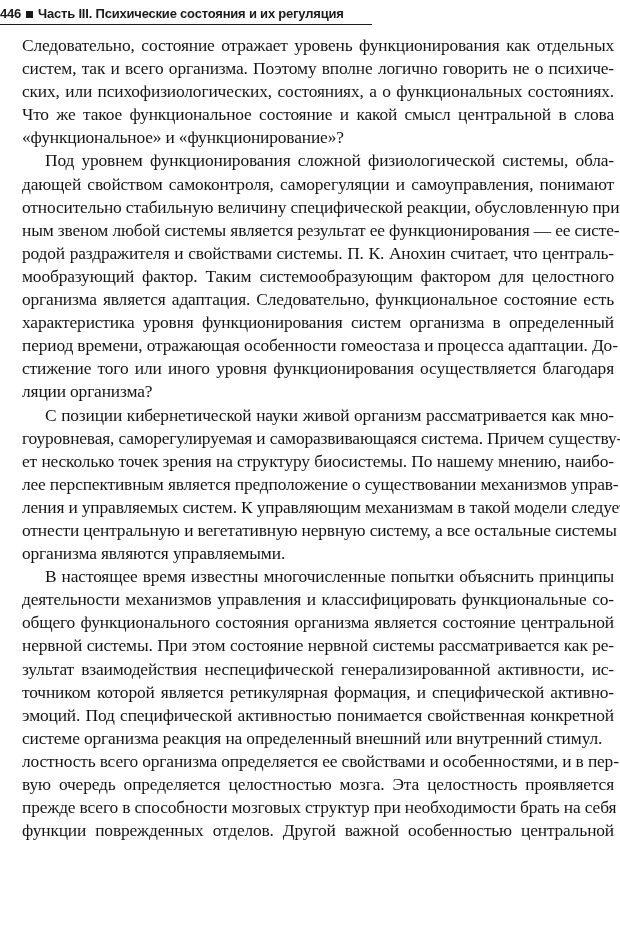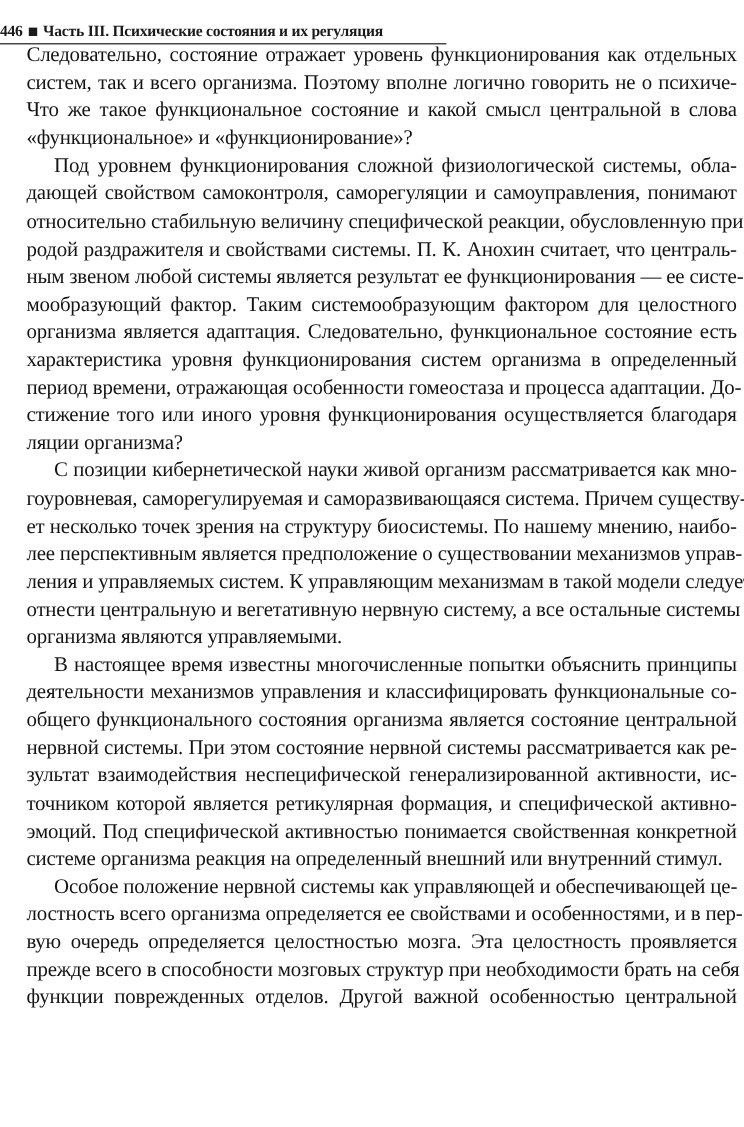--- a/index.html
+++ b/index.html
@@ -1,20 +1,20 @@
 <!DOCTYPE html>
 <html><head>
 <meta charset="utf-8">
 <style>
   html, body { margin: 0; padding: 0; background: #ffffff; }
   body { width: 620px; height: 939px; overflow: hidden; position: relative; }
   .running-head {
-    position: absolute; left: 0; top: 16px; width: 372px; height: 20px;
+    position: absolute; left: 0; top: 4px; width: 372px; height: 20px;
     border-bottom: 1.5px solid #1a1a1a;
-    font-family: Liberation Serif, serif; font-size: 13px; font-weight: bold;
+    font-family: Liberation Sans, sans-serif; font-size: 13px; font-weight: bold;
     color: #1a1a1a; line-height: 19px; white-space: nowrap; letter-spacing: -0.2px;
   }
   .running-head .bullet { display: inline-block; width: 7px; height: 7px; background: #1a1a1a; margin: 0 5px 1px 5px; vertical-align: middle; }
   .page-body {
     position: absolute; left: 22px; top: 34px; width: 592px;
     font-family: "Liberation Serif", serif; font-size: 17.4px; line-height: 23.1px;
     color: #141414; letter-spacing: -0.15px;
   }
   .para { margin: 0; text-align: justify; }
   .line { display: block; text-align: justify; text-align-last: justify; white-space: nowrap; height: 23.1px; }
@@ -25,29 +25,30 @@
 <body>
 
 <div class="running-head">
   <span>446</span><span class="bullet"></span><span>Часть III. Психические состояния и их регуляция</span>
 </div>
 
 <div class="page-body" id="page-body">
     <div class="para">
       <span class="line">Следовательно, состояние отражает уровень функционирования как отдельных</span>
       <span class="line">систем, так и всего организма. Поэтому вполне логично говорить не о психиче-</span>
+      <span class="line">ских, или психофизиологических, состояниях, а о функциональных состояниях.</span>
       <span class="line">Что же такое функциональное состояние и какой смысл центральной в слова</span>
       <span class="line last">«функциональное» и «функционирование»?</span>
     </div>
     <div class="para">
       <span class="line first">Под уровнем функционирования сложной физиологической системы, обла-</span>
       <span class="line">дающей свойством самоконтроля, саморегуляции и самоуправления, понимают</span>
       <span class="line">относительно стабильную величину специфической реакции, обусловленную при-</span>
+      <span class="line">ным звеном любой системы является результат ее функционирования — ее систе-</span>
       <span class="line">родой раздражителя и свойствами системы. П. К. Анохин считает, что централь-</span>
-      <span class="line">ным звеном любой системы является результат ее функционирования — ее систе-</span>
       <span class="line">мообразующий фактор. Таким системообразующим фактором для целостного</span>
       <span class="line">организма является адаптация. Следовательно, функциональное состояние есть</span>
       <span class="line">характеристика уровня функционирования систем организма в определенный</span>
       <span class="line">период времени, отражающая особенности гомеостаза и процесса адаптации. До-</span>
       <span class="line">стижение того или иного уровня функционирования осуществляется благодаря</span>
       <span class="line last">ляции организма?</span>
     </div>
     <div class="para">
       <span class="line first">С позиции кибернетической науки живой организм рассматривается как мно-</span>
       <span class="line">гоуровневая, саморегулируемая и саморазвивающаяся система. Причем существу-</span>
@@ -61,19 +62,18 @@
       <span class="line first">В настоящее время известны многочисленные попытки объяснить принципы</span>
       <span class="line">деятельности механизмов управления и классифицировать функциональные со-</span>
       <span class="line">общего функционального состояния организма является состояние центральной</span>
       <span class="line">нервной системы. При этом состояние нервной системы рассматривается как ре-</span>
       <span class="line">зультат взаимодействия неспецифической генерализированной активности, ис-</span>
       <span class="line">точником которой является ретикулярная формация, и специфической активно-</span>
       <span class="line">эмоций. Под специфической активностью понимается свойственная конкретной</span>
       <span class="line last">системе организма реакция на определенный внешний или внутренний стимул.</span>
     </div>
     <div class="para">
-      <span class="line first">Особое положение нервной системы как управляющей и обеспечивающей це-</span>
       <span class="line">лостность всего организма определяется ее свойствами и особенностями, и в пер-</span>
       <span class="line">вую очередь определяется целостностью мозга. Эта целостность проявляется</span>
       <span class="line">прежде всего в способности мозговых структур при необходимости брать на себя</span>
       <span class="line">функции поврежденных отделов. Другой важной особенностью центральной</span>
     </div>
   </div>
 
 </body></html>

